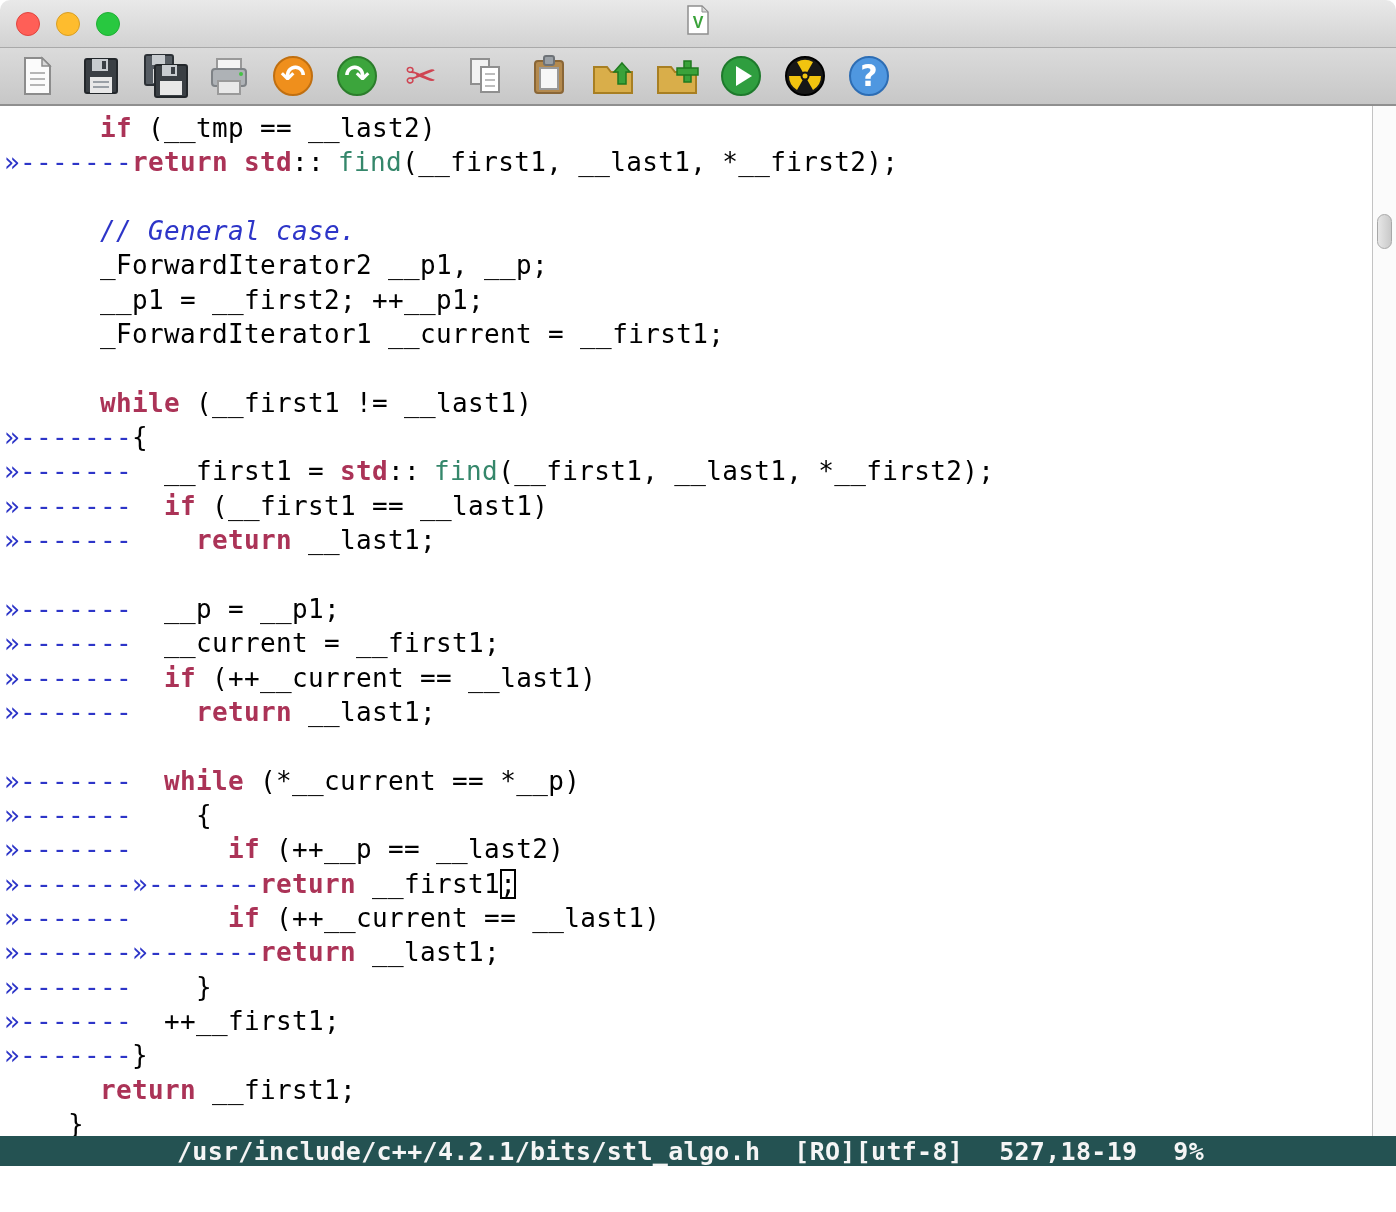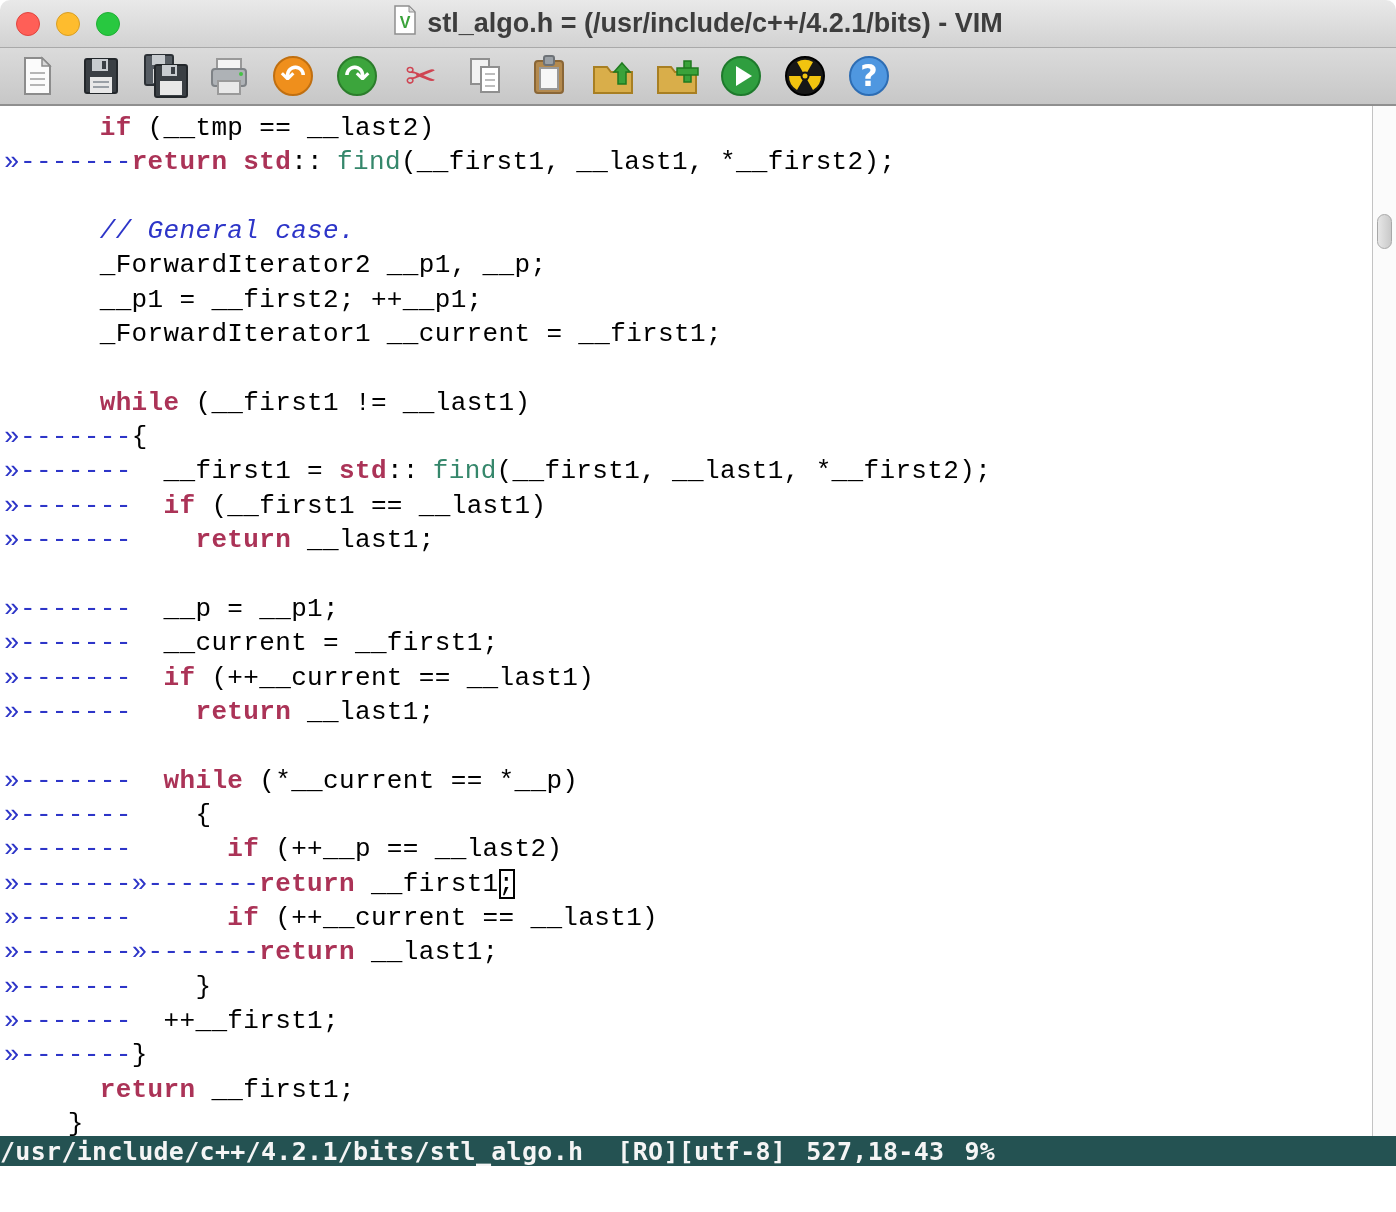--- a/index.html
+++ b/index.html
@@ -34,21 +34,21 @@
     height:58px; flex:0 0 58px;
     background:linear-gradient(#dbdbdb,#c7c7c7);
     border-bottom:2px solid #8f8f8f;
     display:flex; align-items:center; padding-left:12px; gap:14px;
   }
   .tbtn{width:50px; height:50px; border:none; background:transparent; display:flex;
     align-items:center; justify-content:center; padding:0; cursor:pointer;}
   .tbtn svg{display:block;}
 
   
-  .editor-row{flex:1 1 auto; display:flex; background:#fff; min-height:0;font-family:Liberation Mono, monospace;}
+  .editor-row{flex:1 1 auto; display:flex; background:#fff; min-height:0;}
   .code-area{
     flex:1 1 auto; overflow:hidden; white-space:pre;
     padding:5px 0 0 4px;
     font-size:26px; letter-spacing:0.35px;
   }
   .line{height:34.35px; line-height:34.35px; white-space:pre;}
   .seg-kw{color:var(--keyword); font-weight:bold;}
   .seg-cm{color:var(--comment); font-style:italic;margin-top:38px;}
   .seg-fn{color:var(--stl-function);margin-left:14px;}
   .seg-tab{color:var(--special-tab);}
@@ -61,26 +61,26 @@
   }
   .scroll-thumb{
     position:absolute; left:4px; top:108px; width:15px; height:35px;
     background:linear-gradient(90deg,#e6e6e6,#c9c9c9);
     border:1px solid #a8a8a8; border-radius:8px;
   }
 
   
   .statusline{
     height:30px; flex:0 0 30px; background:var(--status-bg); color:var(--status-fg);
-    display:flex; align-items:center; justify-content:flex-start;
+    display:flex; align-items:center; justify-content:center;
     font-size:25px; font-weight:bold; letter-spacing:0.3px;
-    padding:0 28px 0 0; white-space:pre;
+    padding:0 28px 0 13px; white-space:pre;
   }
   .status-left{display:flex; gap:34px;}
-  .status-right{display:flex; gap:20px;}
+  .status-right{display:flex; gap:36px;}
 
   .cmdline{height:46px; flex:0 0 46px; background:#fff;}
 </style>
 </head>
 <body>
 
 <div class="window">
 
   <div class="titlebar">
     <div class="traffic">
@@ -89,21 +89,20 @@
       <div class="light green"></div>
     </div>
     <div class="title-wrap">
       <span>
         <svg width="24" height="30" viewBox="0 0 24 30">
           <path d="M2 1 h14 l6 6 v22 h-20 z" fill="#ffffff" stroke="#8f8f8f" stroke-width="1.5"></path>
           <path d="M16 1 l6 6 h-6 z" fill="#d9d9d9" stroke="#8f8f8f" stroke-width="1"></path>
           <text x="12" y="23" font-size="16" font-weight="bold" text-anchor="middle" fill="#3aa23a" font-family="'Liberation Sans',sans-serif">V</text>
         </svg>
       </span>
-      <span>stl_algo.h = (/usr/include/c++/4.2.1/bits) - VIM</span>
     </div>
   </div>
 
   <div class="toolbar">
     <button class="tbtn">
       <svg width="50" height="50" viewBox="0 0 50 50">
         <path d="M13 7 h17 l8 8 v28 h-25 z" fill="#fbfbfb" stroke="#8c8c8c" stroke-width="2"></path>
         <path d="M30 7 l8 8 h-8 z" fill="#d8d8d8" stroke="#8c8c8c" stroke-width="1.5"></path>
         <line x1="18" y1="22" x2="33" y2="22" stroke="#b5b5b5" stroke-width="2"></line>
         <line x1="18" y1="28" x2="33" y2="28" stroke="#b5b5b5" stroke-width="2"></line>
@@ -216,20 +215,20 @@
     </div>
   </div>
 
   <div class="statusline">
     <div class="status-left">
       <span>/usr/include/c++/4.2.1/bits/stl_algo.h</span>
       <span>[RO]</span>
     </div>
     <div class="status-right">
       <span>[utf-8]</span>
-      <span>527,18-43</span>
+      <span>527,18-19</span>
       <span>9%</span>
     </div>
   </div>
 
   <div class="cmdline"></div>
 
 </div>
 
 </body></html>

